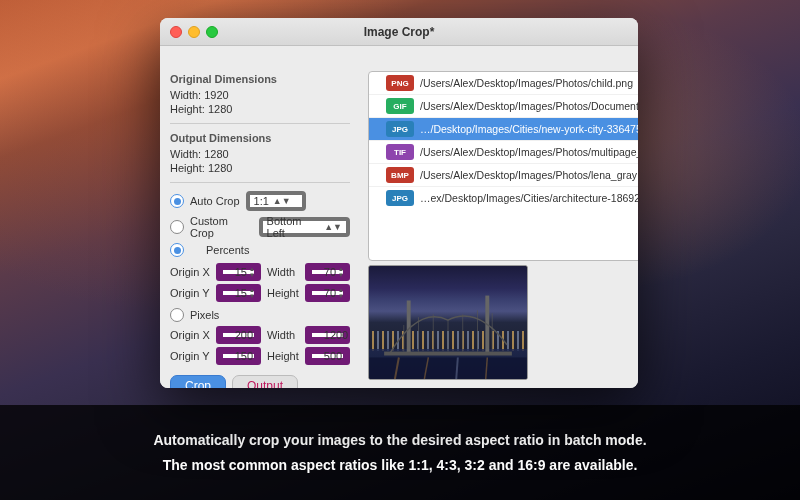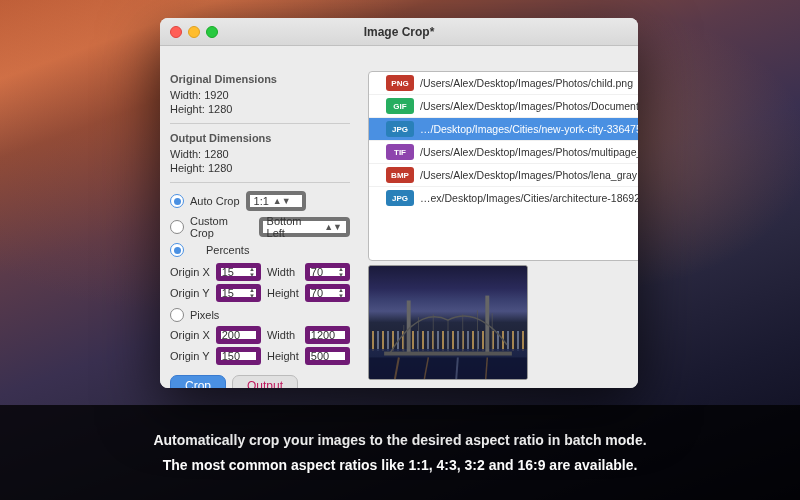--- a/index.html
+++ b/index.html
@@ -210,24 +210,24 @@
     }
     .field-label {
       font-size: 11px;
       color: #333;
       white-space: nowrap;
     }
     .field-input {
       display: flex;
       align-items: center;
       background: white;
-      border: 5px solid #701a75;
+      border: 7px solid #701a75;
       border-radius: 3px;
       height: 18px;
-      padding: 0 1px;
+      padding: 0 12px;
       font-size: 11px;
       min-width: 36px;
     }
     .field-input-text {
       flex: 1;
       font-size: 11px;
       color: #333;
     }
     .spinner-arrows {
       display: flex;

